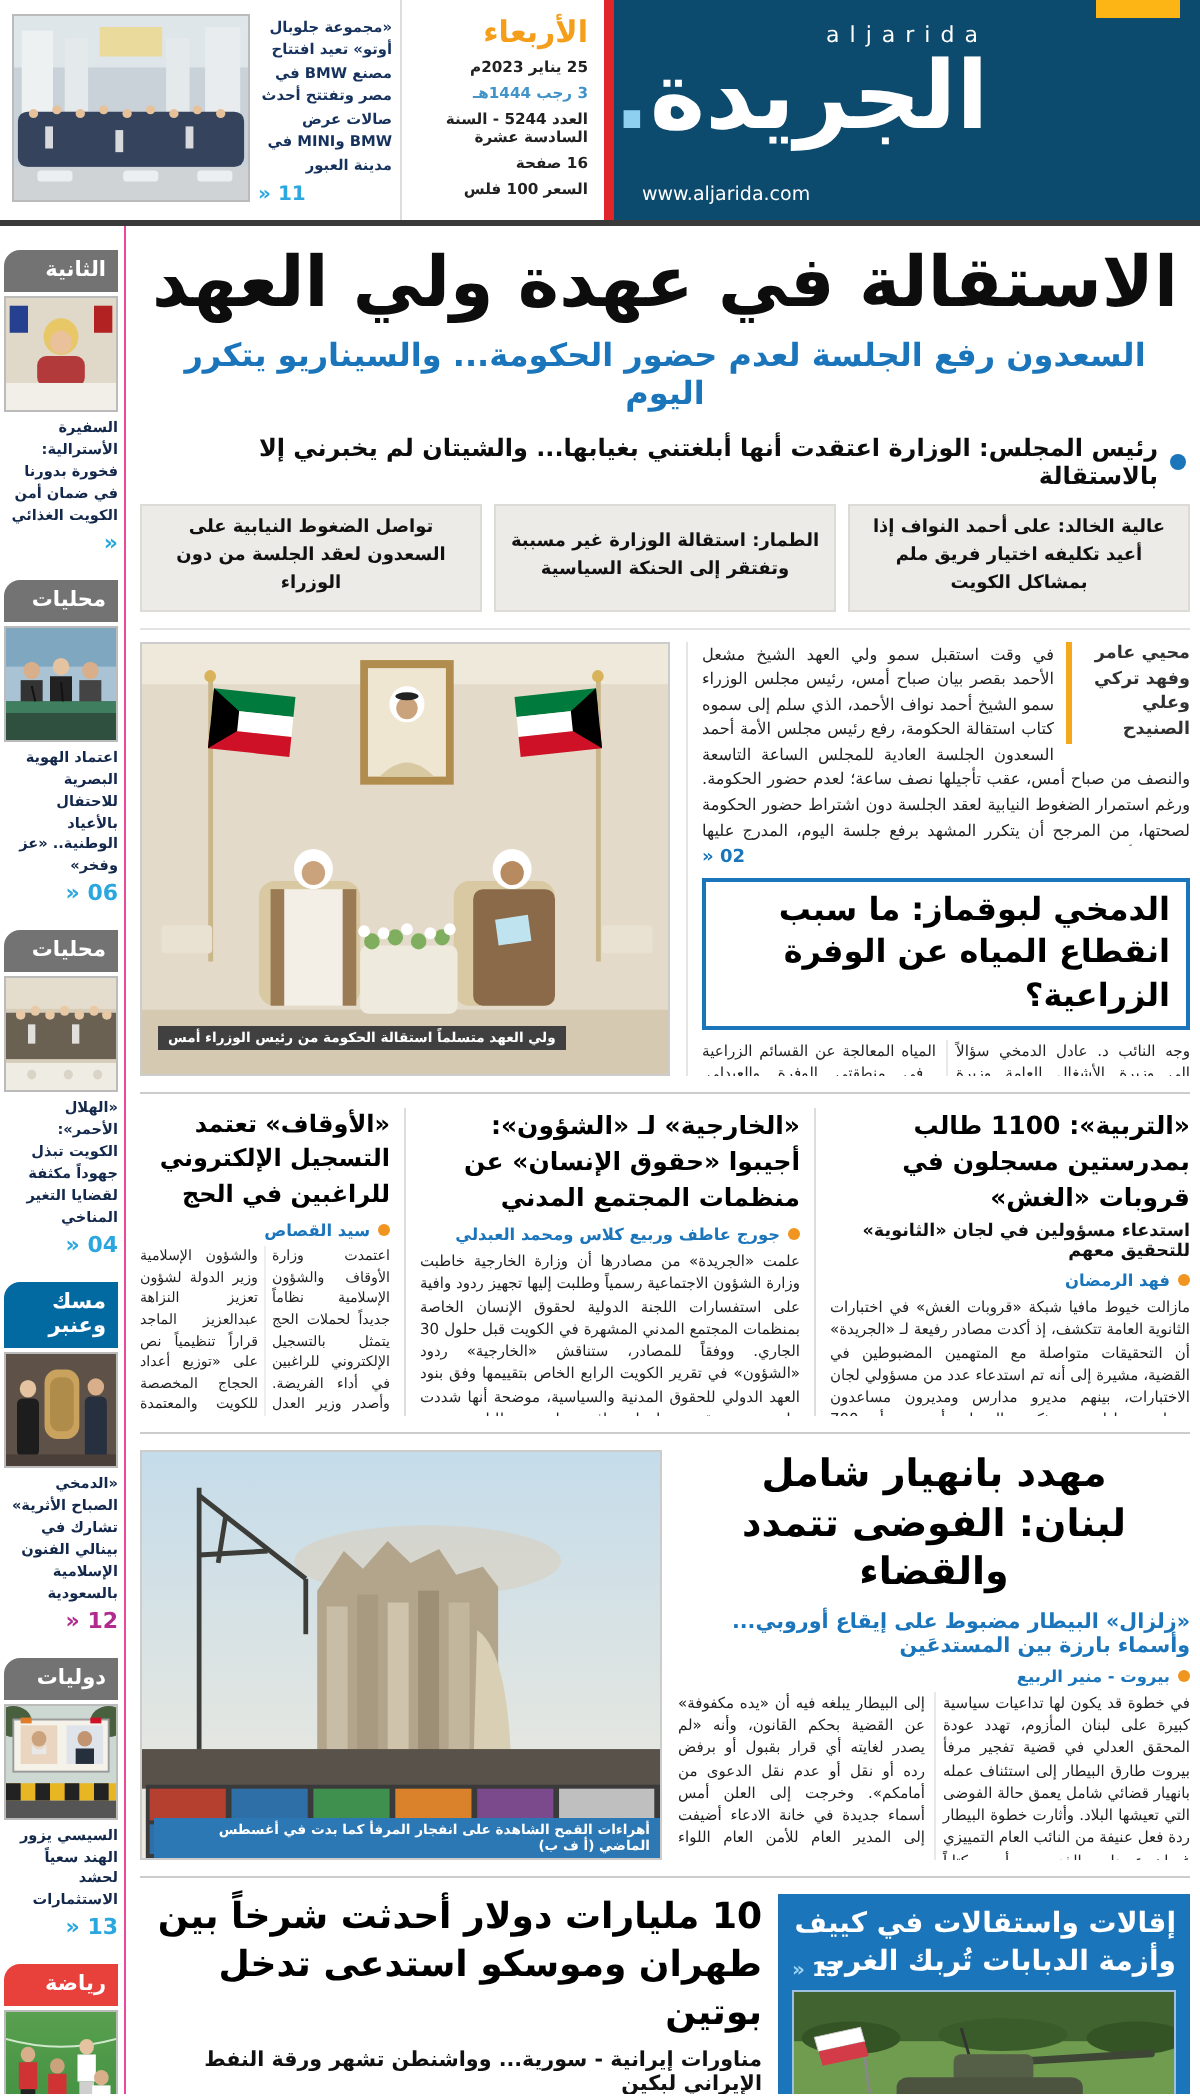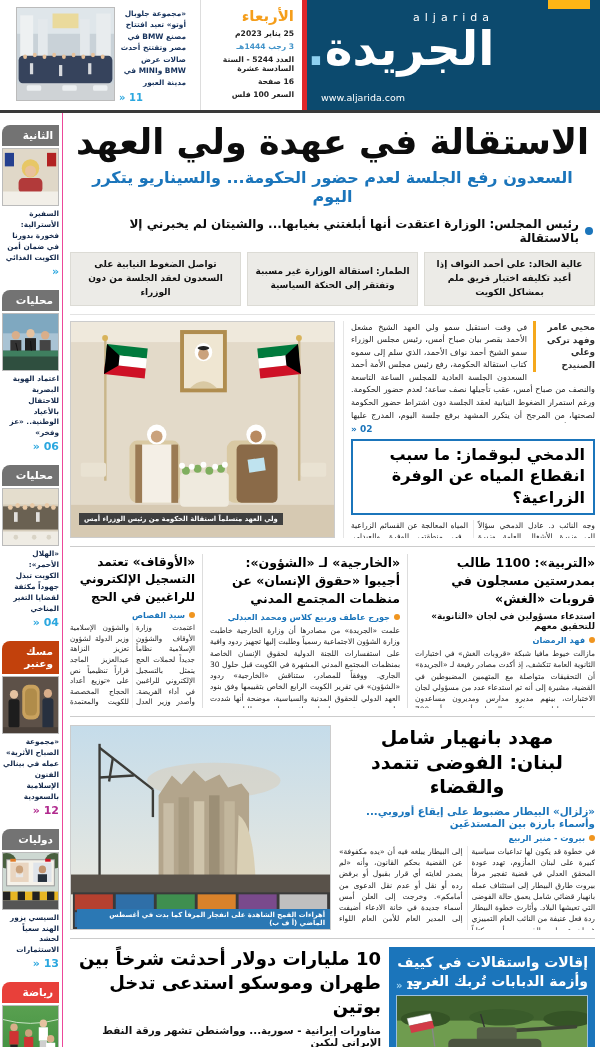--- a/index.html
+++ b/index.html
@@ -12,21 +12,21 @@
   .yellow-tab { position:absolute; top:0; right:10px; width:42px; height:9px; background:#fdb515; }
   .latin-name { color:#fff; font-size:11px; letter-spacing:5px; text-align:center; margin-top:11px; direction:ltr; }
   .arabic-logo { color:#fff; font-weight:bold; font-size:47px; line-height:1.05; text-align:left; }
   .arabic-logo .dot { color:#8ed0f0; }
   .website { position:absolute; bottom:7px; left:14px; color:#fff; font-size:9.5px; direction:ltr; }
   .redbar { flex:0 0 5px; background:#e0262b; }
   .dateline { flex:0 0 102px; padding:7px 8px 4px 4px; border-left:1px solid #ddd; display:flex; flex-direction:column; gap:4px; }
   .weekday { color:#f59e1b; font-weight:bold; font-size:15px; }
   .dl { font-size:7.6px; font-weight:bold; color:#222; }
   .dl.hijri { color:#4193c9; }
-  .promo { flex:1; display:flex; padding:4px 12px; }
+  .promo { flex:1; display:flex; padding:4px 2px; }
   .promo-text { flex:0 0 72px; font-size:7.4px; font-weight:bold; color:#16325c; text-align:right; line-height:1.55; padding:4px 2px 0 3px; }
   .promo-page { text-align:left; color:#2ba7df; font-size:10px; font-weight:bold; margin-top:2px; }
   .promo-page .num::after, .endmark::after, .sb-page .num::after, .kyiv-page .num::after { content:" «"; }
   .promo-photo { flex:1; margin:3px 1px 5px 4px; border:1px solid #bbb; }
   .promo-photo svg, .photo-frame svg { display:block; width:100%; height:100%; }
 
   
   .mainwrap { display:flex; height:934px; }
   .content { flex:1; border-left:1px solid #ec4899; padding:0 5px 0 7px; overflow:hidden; }
   .sidebar { flex:0 0 62px; padding:12px 3px 0 2px; overflow:hidden; }
@@ -85,21 +85,21 @@
   .kyiv-page { font-size:10px; font-weight:bold; color:#fff; text-align:left; margin:-12px 0 2px; }
   .kyiv-page .num::after { color:#9fd4f2; }
   .tank-photo { position:relative; height:84px; margin-top:4px; border:1px solid #9cc0de; }
   .iran { flex:1; text-align:right; }
   .iran-h { font-size:18px; font-weight:bold; line-height:1.35; color:#000; }
   .iran-sub { font-size:10.3px; font-weight:bold; color:#111; margin:4px 0 1px; }
 
   
   .sb-item { margin-bottom:12px; }
   .sb-head { color:#fff; font-weight:bold; font-size:10.5px; text-align:right; padding:4px 6px 5px; border-radius:8px 0 0 0; }
-  .sb-blue { background:#737373; } .sb-magenta { background:#c2410c; } .sb-red { background:#e8403a; }
+  .sb-blue { background:#737373; } .sb-magenta { background:#0369a1; } .sb-red { background:#e8403a; }
   .sb-photo { height:58px; margin-top:2px; border:1px solid #bbb; }
   .sb-photo svg { display:block; width:100%; height:100%; }
   .sb-text { font-size:7.3px; font-weight:bold; text-align:right; line-height:1.5; color:#13284a; margin-top:3px; }
   .sb-page { font-size:11px; font-weight:bold; margin-top:1px; }
   .pg-blue { color:#2ba7df; } .pg-magenta { color:#b12a8e; }
 </style>
 </head>
 <body>
 
 <div class="header">
@@ -473,21 +473,21 @@
           <rect width="60" height="58" fill="#5d5148"></rect>
           <rect x="21" y="8" width="19" height="36" rx="7" fill="#c9a25e"></rect>
           <rect x="24" y="12" width="13" height="28" rx="5" fill="#b08c4a"></rect>
           <circle cx="12" cy="18" r="4.5" fill="#e5c2a0"></circle>
           <rect x="6" y="23" width="12" height="30" rx="3" fill="#1d1d1d"></rect>
           <circle cx="49" cy="17" r="4.5" fill="#d9ae8a"></circle>
           <rect x="43" y="22" width="12" height="32" rx="3" fill="#27303f"></rect>
           <rect y="52" width="60" height="6" fill="#4a4039"></rect>
         </svg>
       </div>
-      <div class="sb-text">«مجموعة الصباح الأثرية» عمله في بينالي الفنون الإسلامية بالسعودية</div>
+      <div class="sb-text">«الدمخي الصباح الأثرية» تشارك في بينالي الفنون الإسلامية بالسعودية</div>
       <div class="sb-page pg-magenta"><span class="num">12</span></div>
     </div>
 
     <div class="sb-item">
       <div class="sb-head sb-blue">دوليات</div>
       <div class="sb-photo">
         <svg viewBox="0 0 60 58" preserveAspectRatio="none">
           <rect width="60" height="58" fill="#cdd8d2"></rect>
           <ellipse cx="4" cy="8" rx="10" ry="8" fill="#49603f"></ellipse>
           <ellipse cx="56" cy="8" rx="10" ry="8" fill="#49603f"></ellipse>

